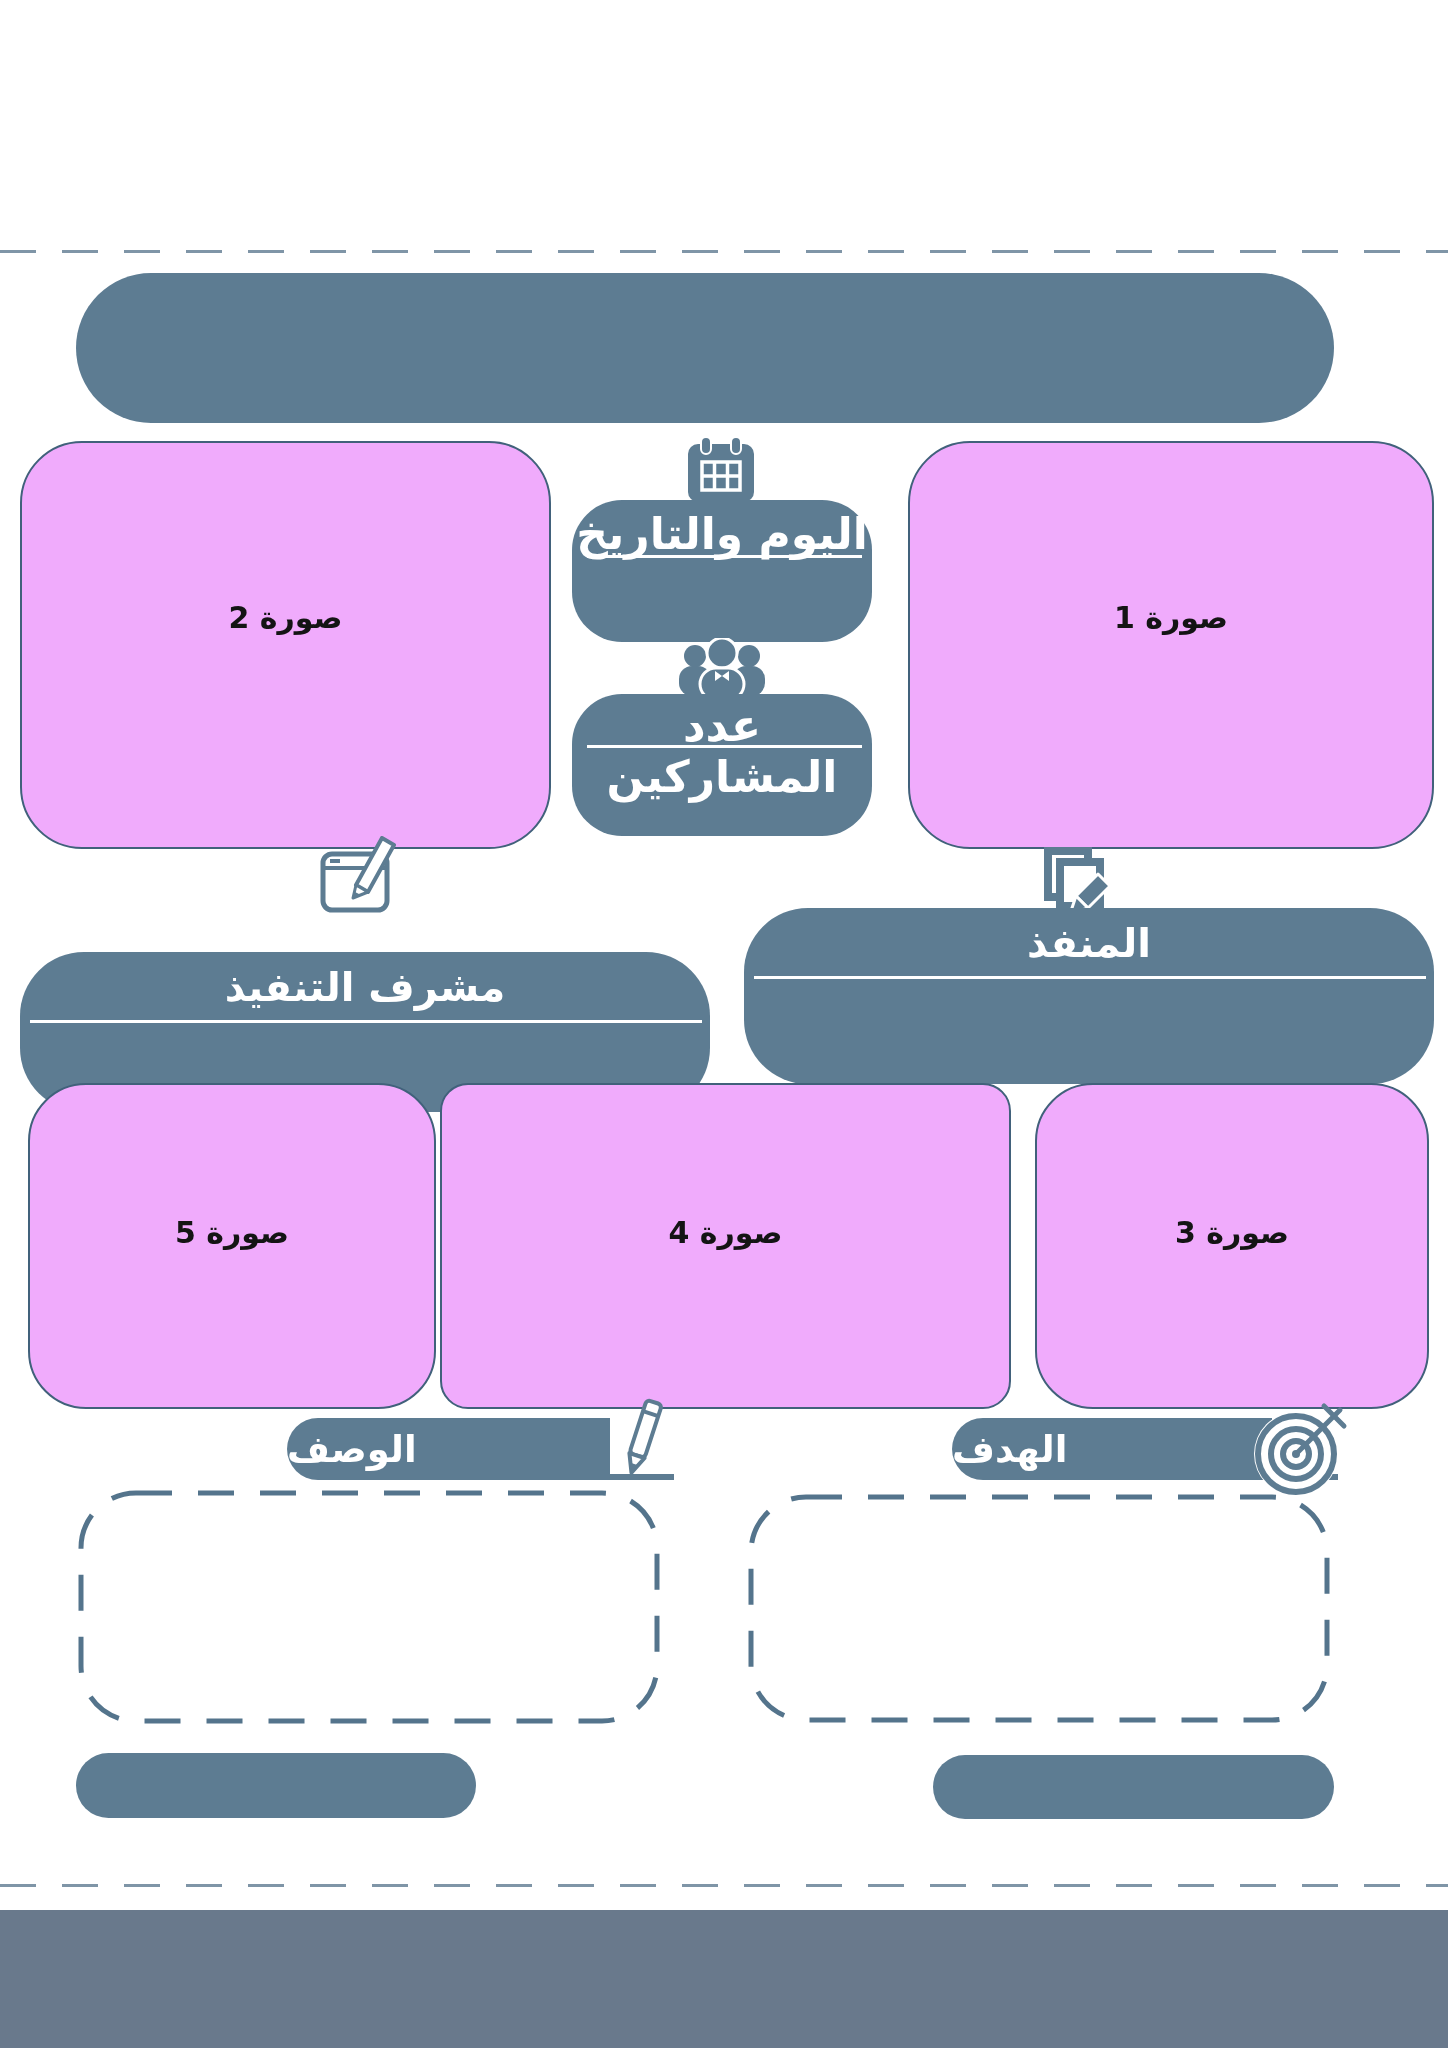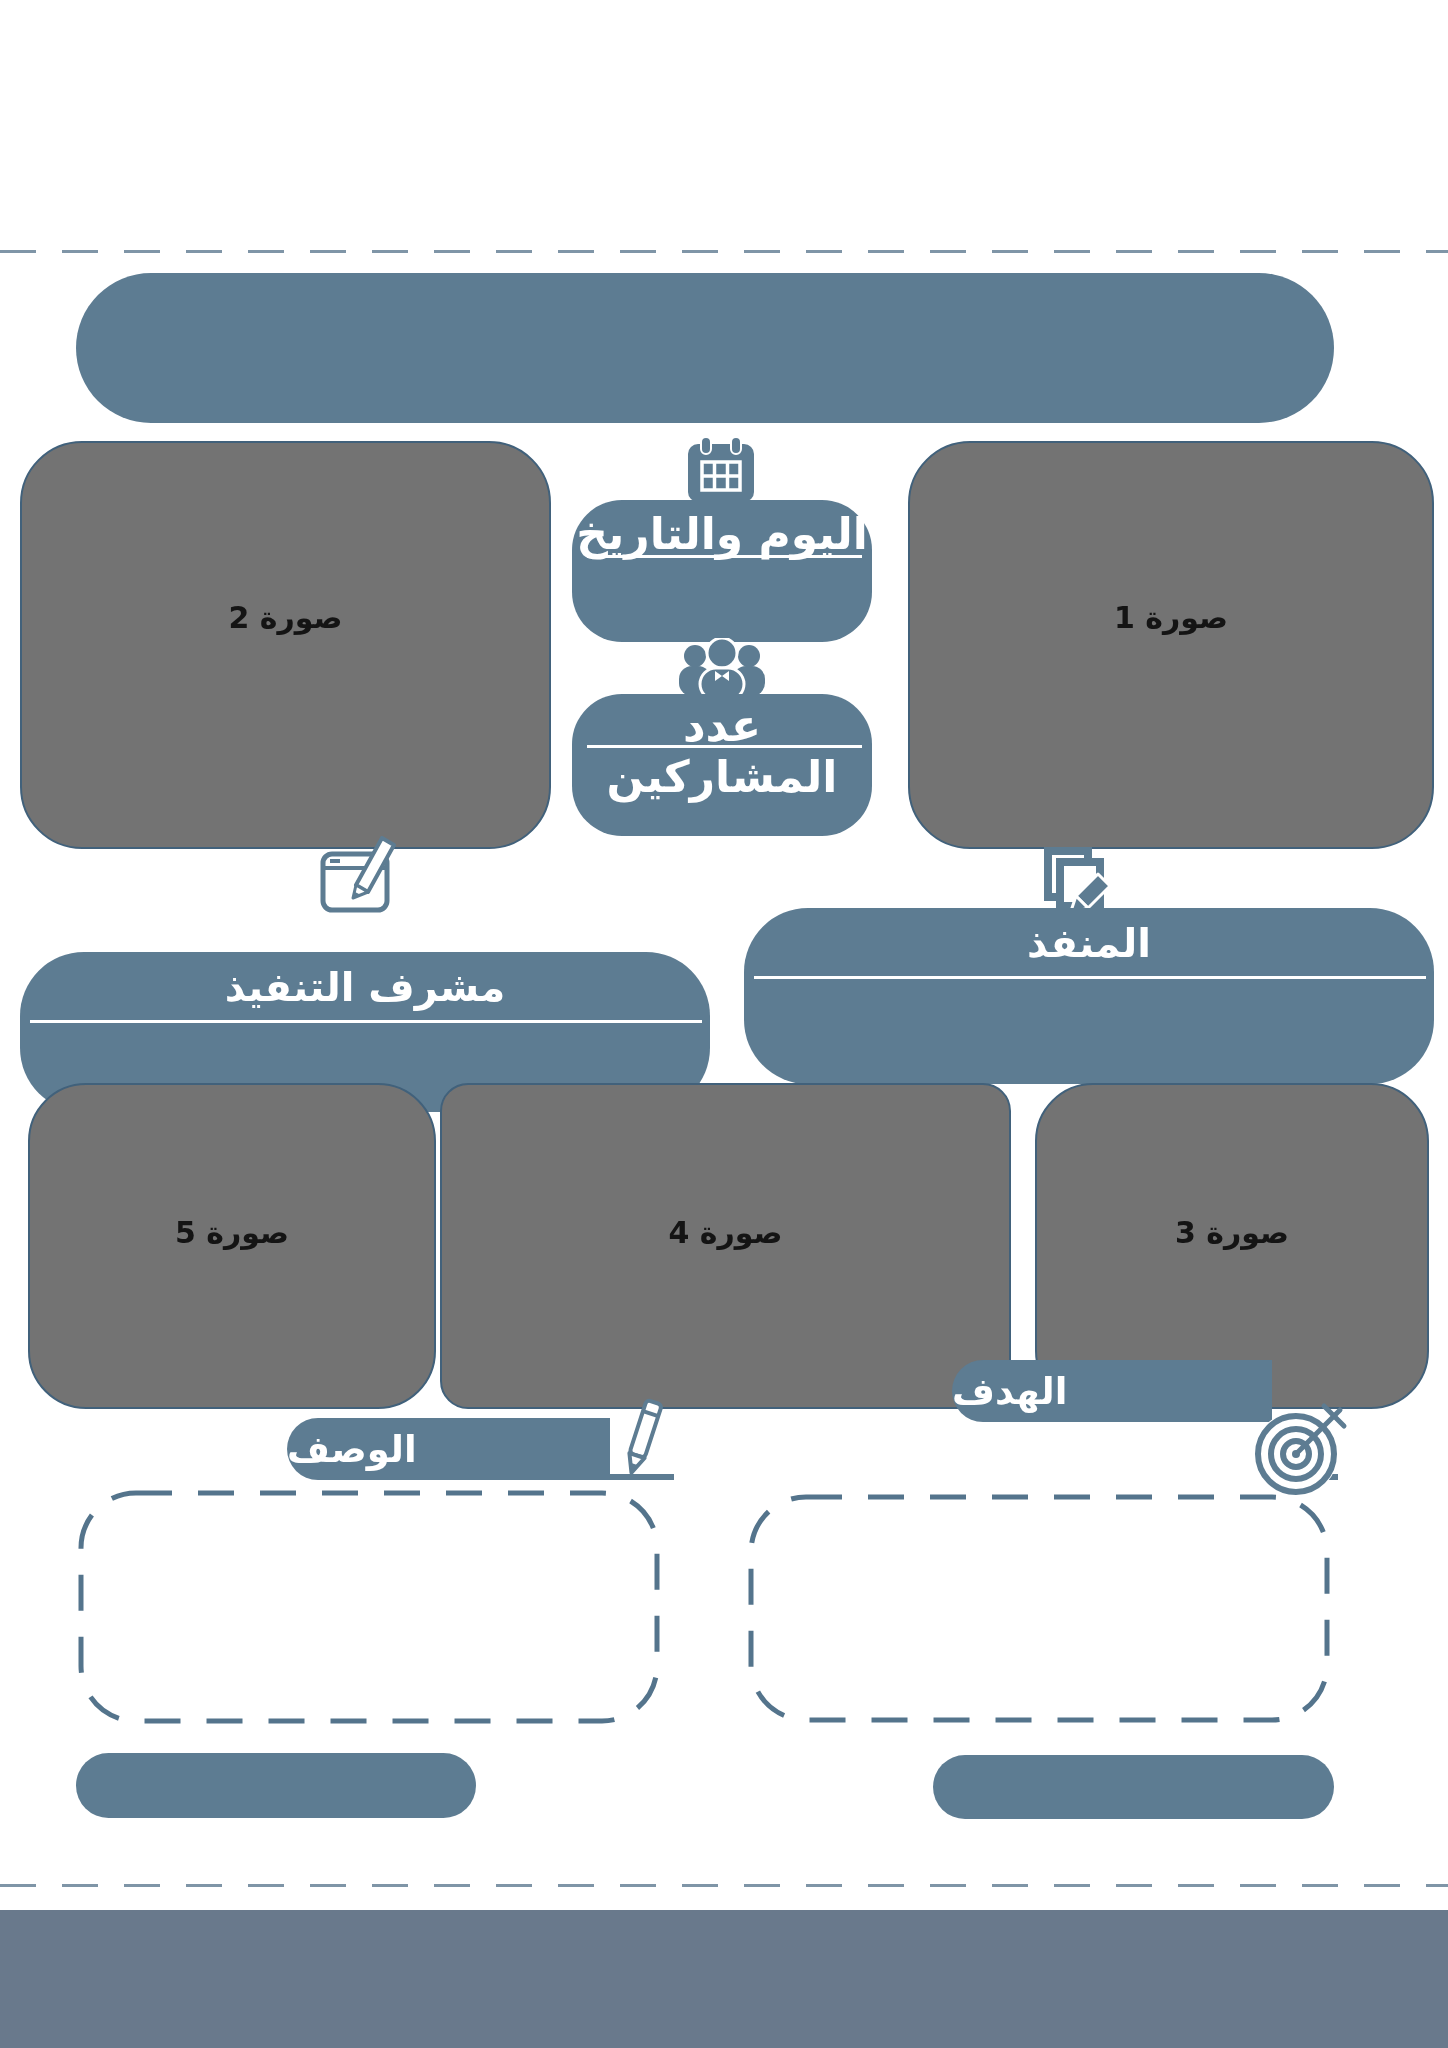--- a/index.html
+++ b/index.html
@@ -15,21 +15,21 @@
   .page{position:relative;width:1448px;height:2048px;background:#ffffff;overflow:hidden;}
 
   .cutline{position:absolute;left:0;width:1448px;height:3px;
     background-image:repeating-linear-gradient(90deg,var(--cutline) 0 36px,transparent 36px 62px);}
   .cutline-top{top:250px;}
   .cutline-bottom{top:1884px;}
 
   .banner{position:absolute;left:76px;top:273px;width:1258px;height:150px;
     border-radius:75px;background:var(--accent);}
 
-  .photo-box{position:absolute;background:#737373;border:2px solid var(--outline);
+  .photo-box{position:absolute;background:#f0abfc;border:2px solid var(--outline);
     display:flex;align-items:center;justify-content:center;}
   .pb1{left:908px;top:441px;width:522px;height:404px;border-radius:62px;}
   .pb2{left:20px;top:441px;width:527px;height:404px;border-radius:62px;}
   .pb3{left:1035px;top:1083px;width:390px;height:322px;border-radius:58px;}
   .pb4{left:440px;top:1083px;width:567px;height:322px;border-radius:28px;}
   .pb5{left:28px;top:1083px;width:404px;height:322px;border-radius:58px;}
   .photo-label{font-weight:bold;font-size:30px;color:var(--ink);}
   .row1 .photo-label{transform:translateY(-28px);}
   .row2 .photo-label{transform:translateY(-14px);}
 
@@ -47,21 +47,21 @@
   .underline{position:absolute;height:3px;background:#ffffff;}
   .date-box .underline{left:15px;right:10px;top:55px;}
   .participants-box .underline{left:15px;right:10px;top:51px;}
   .supervisor-box .underline{left:10px;right:8px;top:68px;}
   .executor-box .underline{left:10px;right:8px;top:68px;}
   .value-area{position:absolute;left:12px;right:12px;bottom:8px;top:60px;}
 
   .pill{position:absolute;height:62px;background:var(--accent);border-radius:31px 0 0 31px;
     display:flex;align-items:center;}
   .desc-pill{left:287px;top:1418px;width:323px;}
-  .goal-pill{left:952px;top:1360px;width:320px;}
+  .goal-pill{left:952px;top:1418px;width:320px;}
   .pill .field-label{font-size:37px;padding:0;}
   .pill-line{position:absolute;height:6px;background:var(--accent);}
   .desc-line{left:610px;top:1474px;width:64px;}
   .goal-line{left:1272px;top:1474px;width:66px;}
 
   .dash-box{position:absolute;}
   .dash-left{left:78px;top:1490px;}
   .dash-right{left:748px;top:1494px;}
 
   .capsule{position:absolute;background:var(--accent);}

